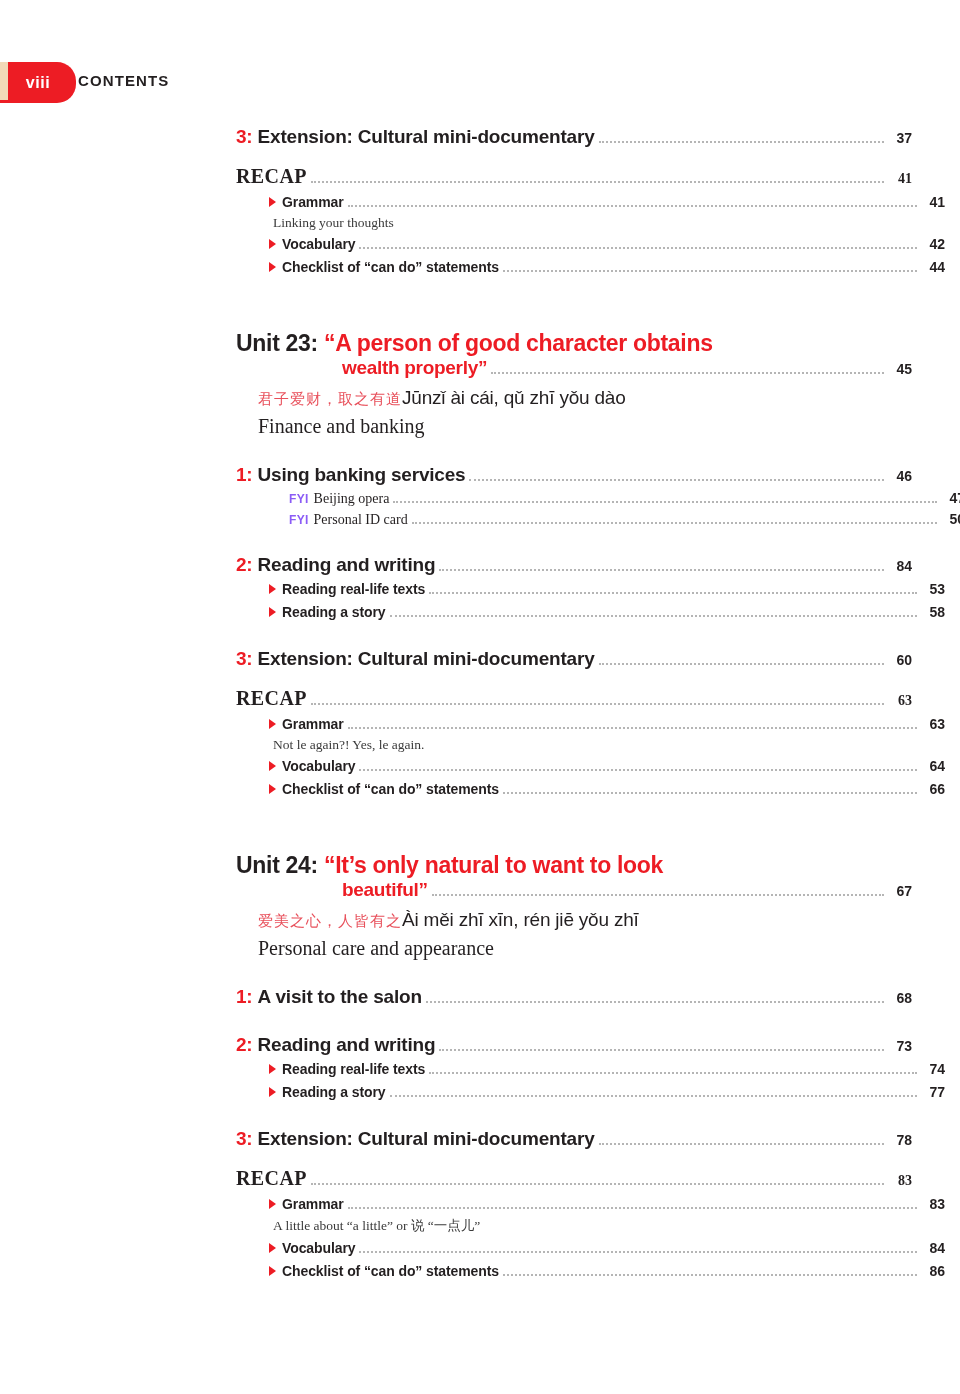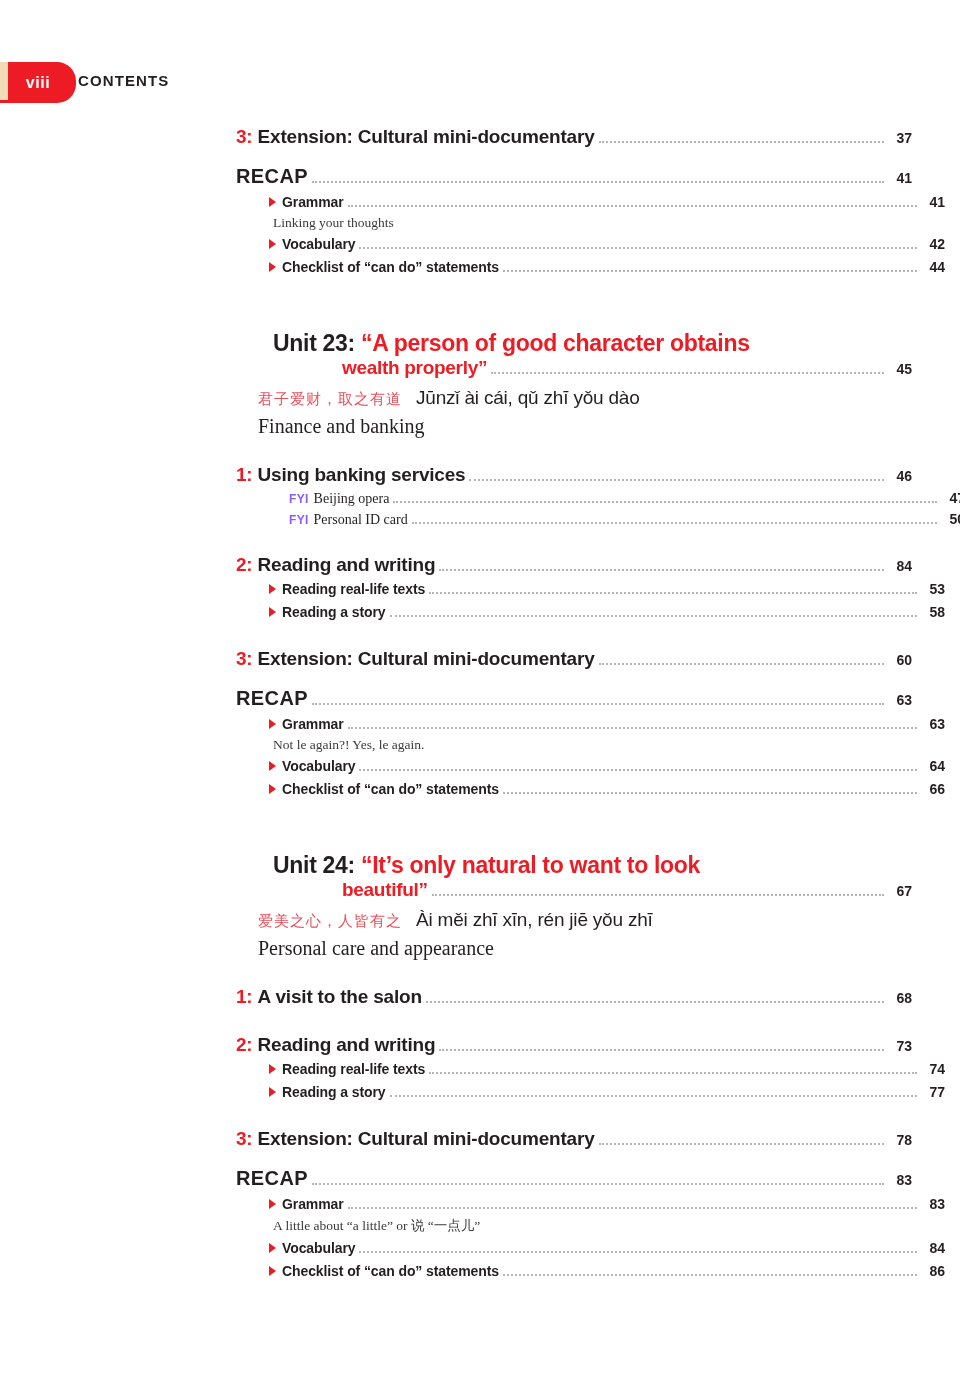--- a/index.html
+++ b/index.html
@@ -105,20 +105,21 @@
   .sec .num {
     color: #ED1C24;
   }
   .sec .pg {
     font-size: 14px;
   }
 
   
   .recap {
     margin-top: 17px;
+    font-family: Liberation Serif, serif;
   }
   .recap .lbl {
     font-size: 20px;
     font-weight: bold;
     letter-spacing: 0.4px;
     color: #231f20;
     white-space: nowrap;
   }
   .recap .leader {
     margin-bottom: 6px;
@@ -195,21 +196,20 @@
     align-items: baseline;
   }
   .unit-head {
     font-size: 23px;
     font-weight: bold;
     line-height: 1.3;
     letter-spacing: -0.3px;
   }
   .unit-no {
     color: #231f20;
-    margin-left: 37px;
   }
   .unit-quote {
     color: #ED1C24;
   }
   .unit-line2-row {
     display: flex;
     align-items: baseline;
     margin-top: -2px;
   }
   .unit-line2 {
@@ -233,21 +233,20 @@
   }
   .unit-cn {
     font-family: "Liberation Serif", serif;
     font-size: 15px;
     color: #E8505B;
     letter-spacing: 1px;
   }
   .unit-py {
     font-size: 19px;
     color: #231f20;
-    margin-left: 14px;
     letter-spacing: -0.2px;
   }
   .unit-sub {
     margin-top: 6px;
     padding-left: 22px;
     font-family: "Liberation Serif", serif;
     font-size: 20px;
     color: #231f20;
   }
   .unit-sections {

